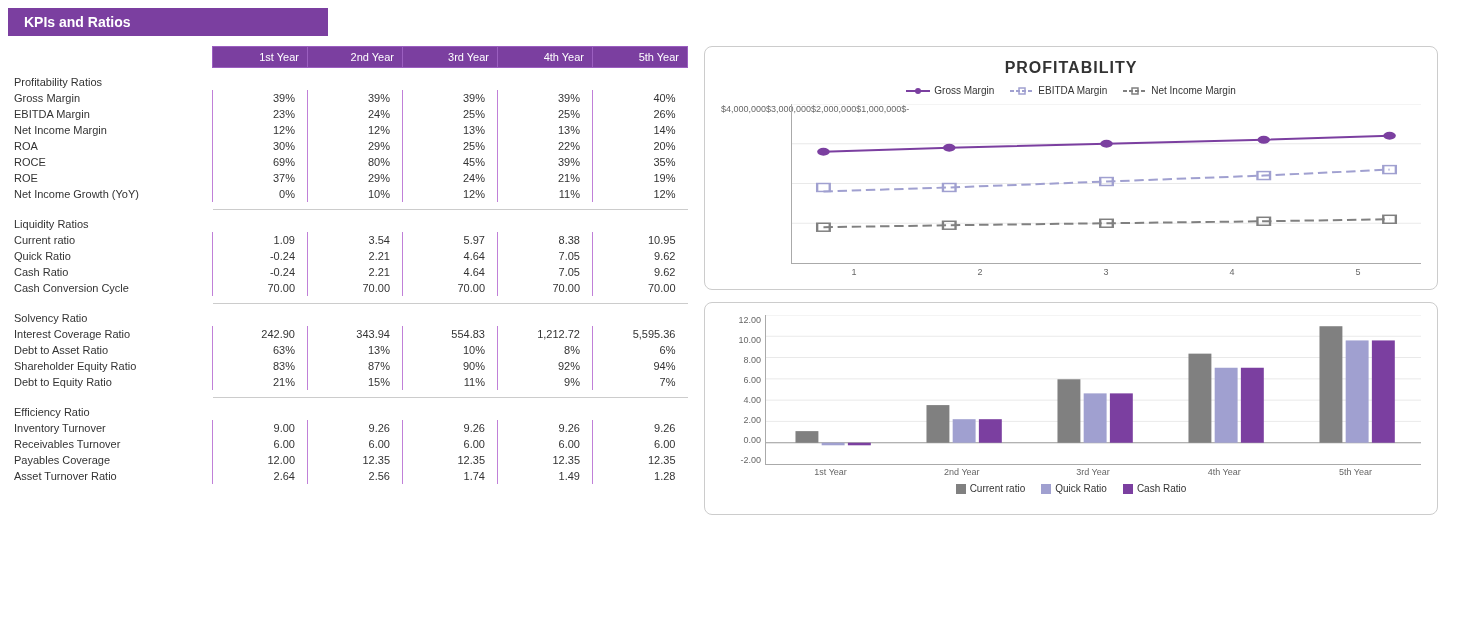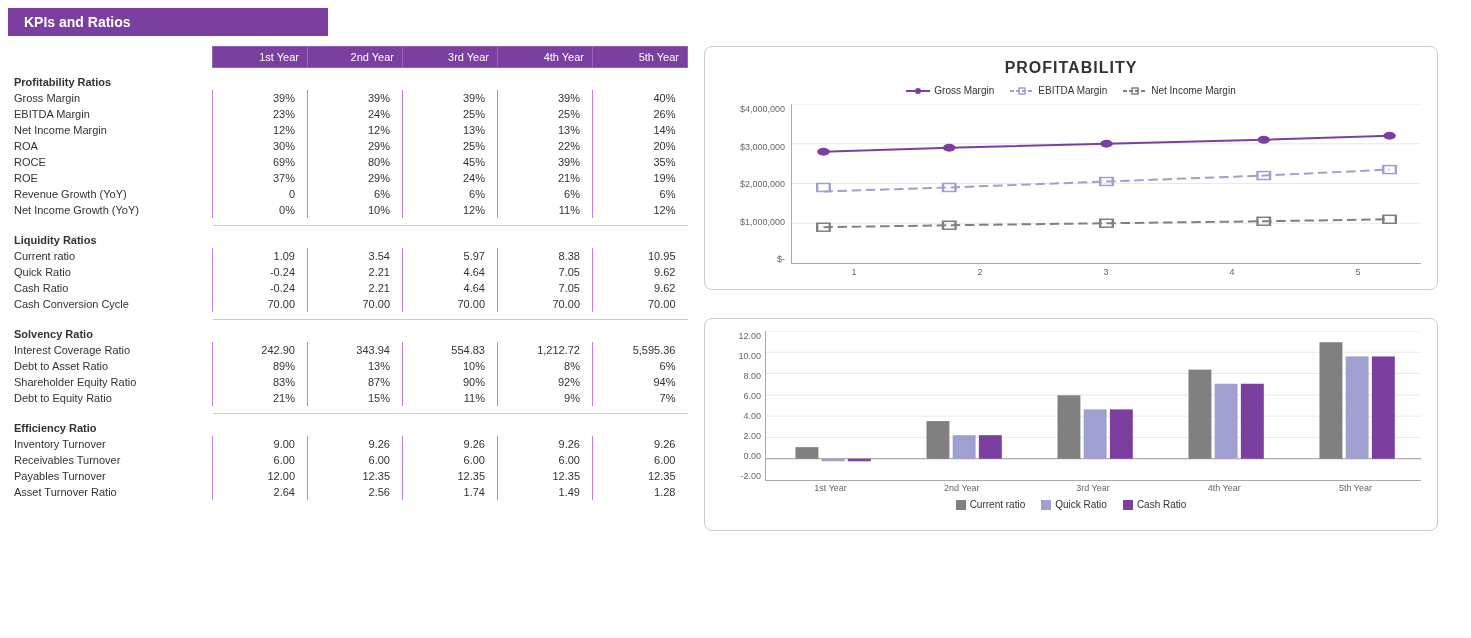--- a/index.html
+++ b/index.html
@@ -16,33 +16,33 @@
     
     table { border-collapse: collapse; width: 100%; font-size: 11px; }
     .col-year { width: 95px; text-align: right; padding-right: 8px; }
     
     thead tr th { background: #7b3fa0; color: #fff; text-align: center; padding: 4px 6px; font-weight: normal; border: 1px solid #9b5fc0; }
     thead tr th.col-label-header { background: transparent; border: none; }
     
     td { padding: 2px 6px; border: none; }
     td.val { text-align: right; padding-right: 12px; }
     
-    .section-header td { font-weight: bold; padding-top: 8px; padding-bottom: 2px; border-top: 1px solid #ccc; }
+    .section-header td { font-weight: normal; padding-top: 8px; padding-bottom: 2px; border-top: 1px solid #ccc; }
     .section-header td:first-child { border-top: none; }
     
     .data-row td.val { border-left: 1px solid #d0a0e0; }
     .data-row td { background: #fff; }
     
     .section-divider { height: 8px; }
     
     
     .right-border { border-left: 1px solid #c080d8 !important; }
 
     
-    .charts-section { flex: 1; display: flex; flex-direction: column; gap: 28px; }
+    .charts-section { flex: 1; display: flex; flex-direction: column; gap: 12px; }
     
     .chart-box { border: 1px solid #ccc; border-radius: 8px; padding: 12px 16px; background: #fff; }
     
     .chart-title { text-align: center; font-size: 16px; font-weight: bold; color: #333; letter-spacing: 1px; margin-bottom: 8px; }
     
     .legend { display: flex; gap: 16px; justify-content: center; margin-bottom: 8px; font-size: 10px; align-items: center; }
     .legend-item { display: flex; align-items: center; gap: 4px; }
   </style>
 </head>
 <body>
@@ -115,28 +115,20 @@
             </tr>
             <tr class="data-row">
               <td>ROE</td>
               <td class="val right-border">37%</td>
               <td class="val right-border">29%</td>
               <td class="val right-border">24%</td>
               <td class="val right-border">21%</td>
               <td class="val right-border">19%</td>
             </tr>
             <tr class="data-row">
-              <td>Revenue Growth (YoY)</td>
-              <td class="val right-border">0</td>
-              <td class="val right-border">6%</td>
-              <td class="val right-border">6%</td>
-              <td class="val right-border">6%</td>
-              <td class="val right-border">6%</td>
-            </tr>
-            <tr class="data-row">
               <td>Net Income Growth (YoY)</td>
               <td class="val right-border">0%</td>
               <td class="val right-border">10%</td>
               <td class="val right-border">12%</td>
               <td class="val right-border">11%</td>
               <td class="val right-border">12%</td>
             </tr>
             <tr class="section-divider">
               <td colspan="6"></td>
             </tr>
@@ -194,21 +186,21 @@
             <tr class="data-row">
               <td>Interest Coverage Ratio</td>
               <td class="val right-border">242.90</td>
               <td class="val right-border">343.94</td>
               <td class="val right-border">554.83</td>
               <td class="val right-border">1,212.72</td>
               <td class="val right-border">5,595.36</td>
             </tr>
             <tr class="data-row">
               <td>Debt to Asset Ratio</td>
-              <td class="val right-border">89%</td>
+              <td class="val right-border">63%</td>
               <td class="val right-border">13%</td>
               <td class="val right-border">10%</td>
               <td class="val right-border">8%</td>
               <td class="val right-border">6%</td>
             </tr>
             <tr class="data-row">
               <td>Shareholder Equity Ratio</td>
               <td class="val right-border">83%</td>
               <td class="val right-border">87%</td>
               <td class="val right-border">90%</td>
@@ -244,21 +236,21 @@
             </tr>
             <tr class="data-row">
               <td>Receivables Turnover</td>
               <td class="val right-border">6.00</td>
               <td class="val right-border">6.00</td>
               <td class="val right-border">6.00</td>
               <td class="val right-border">6.00</td>
               <td class="val right-border">6.00</td>
             </tr>
             <tr class="data-row">
-              <td>Payables Turnover</td>
+              <td>Payables Coverage</td>
               <td class="val right-border">12.00</td>
               <td class="val right-border">12.35</td>
               <td class="val right-border">12.35</td>
               <td class="val right-border">12.35</td>
               <td class="val right-border">12.35</td>
             </tr>
             <tr class="data-row">
               <td>Asset Turnover Ratio</td>
               <td class="val right-border">2.64</td>
               <td class="val right-border">2.56</td>
@@ -291,21 +283,21 @@
           </div>
           <div class="legend-item">
             <svg width="24" height="10">
                 <line x1="0" y1="5" x2="24" y2="5" stroke="#808080" stroke-width="2" stroke-dasharray="4,2"></line>
                 <rect x="9" y="2" width="6" height="6" fill="none" stroke="#808080" stroke-width="1.5"></rect>
               </svg>
             <span>Net Income Margin</span>
           </div>
         </div>
         <div style="display:flex; align-items:stretch;">
-          <div style="width:70px; display:flex; flex-direction:column; justify-content:space-between; text-align:right; padding-right:6px; font-size:9px; color:#666; height:160px;">
+          <div style="width:70px; display:flex; flex-direction:row; justify-content:space-between; text-align:right; padding-right:6px; font-size:9px; color:#666; height:160px;">
             <span>$4,000,000</span>
             <span>$3,000,000</span>
             <span>$2,000,000</span>
             <span>$1,000,000</span>
             <span>$-</span>
           </div>
           <div style="flex:1; position:relative; height:160px; border-left:1px solid #aaa; border-bottom:1px solid #aaa;">
             <svg width="100%" height="100%" viewBox="0 0 400 160" preserveAspectRatio="none">
 
               <line x1="0" y1="0" x2="400" y2="0" stroke="#ddd" stroke-width="0.5"></line>

